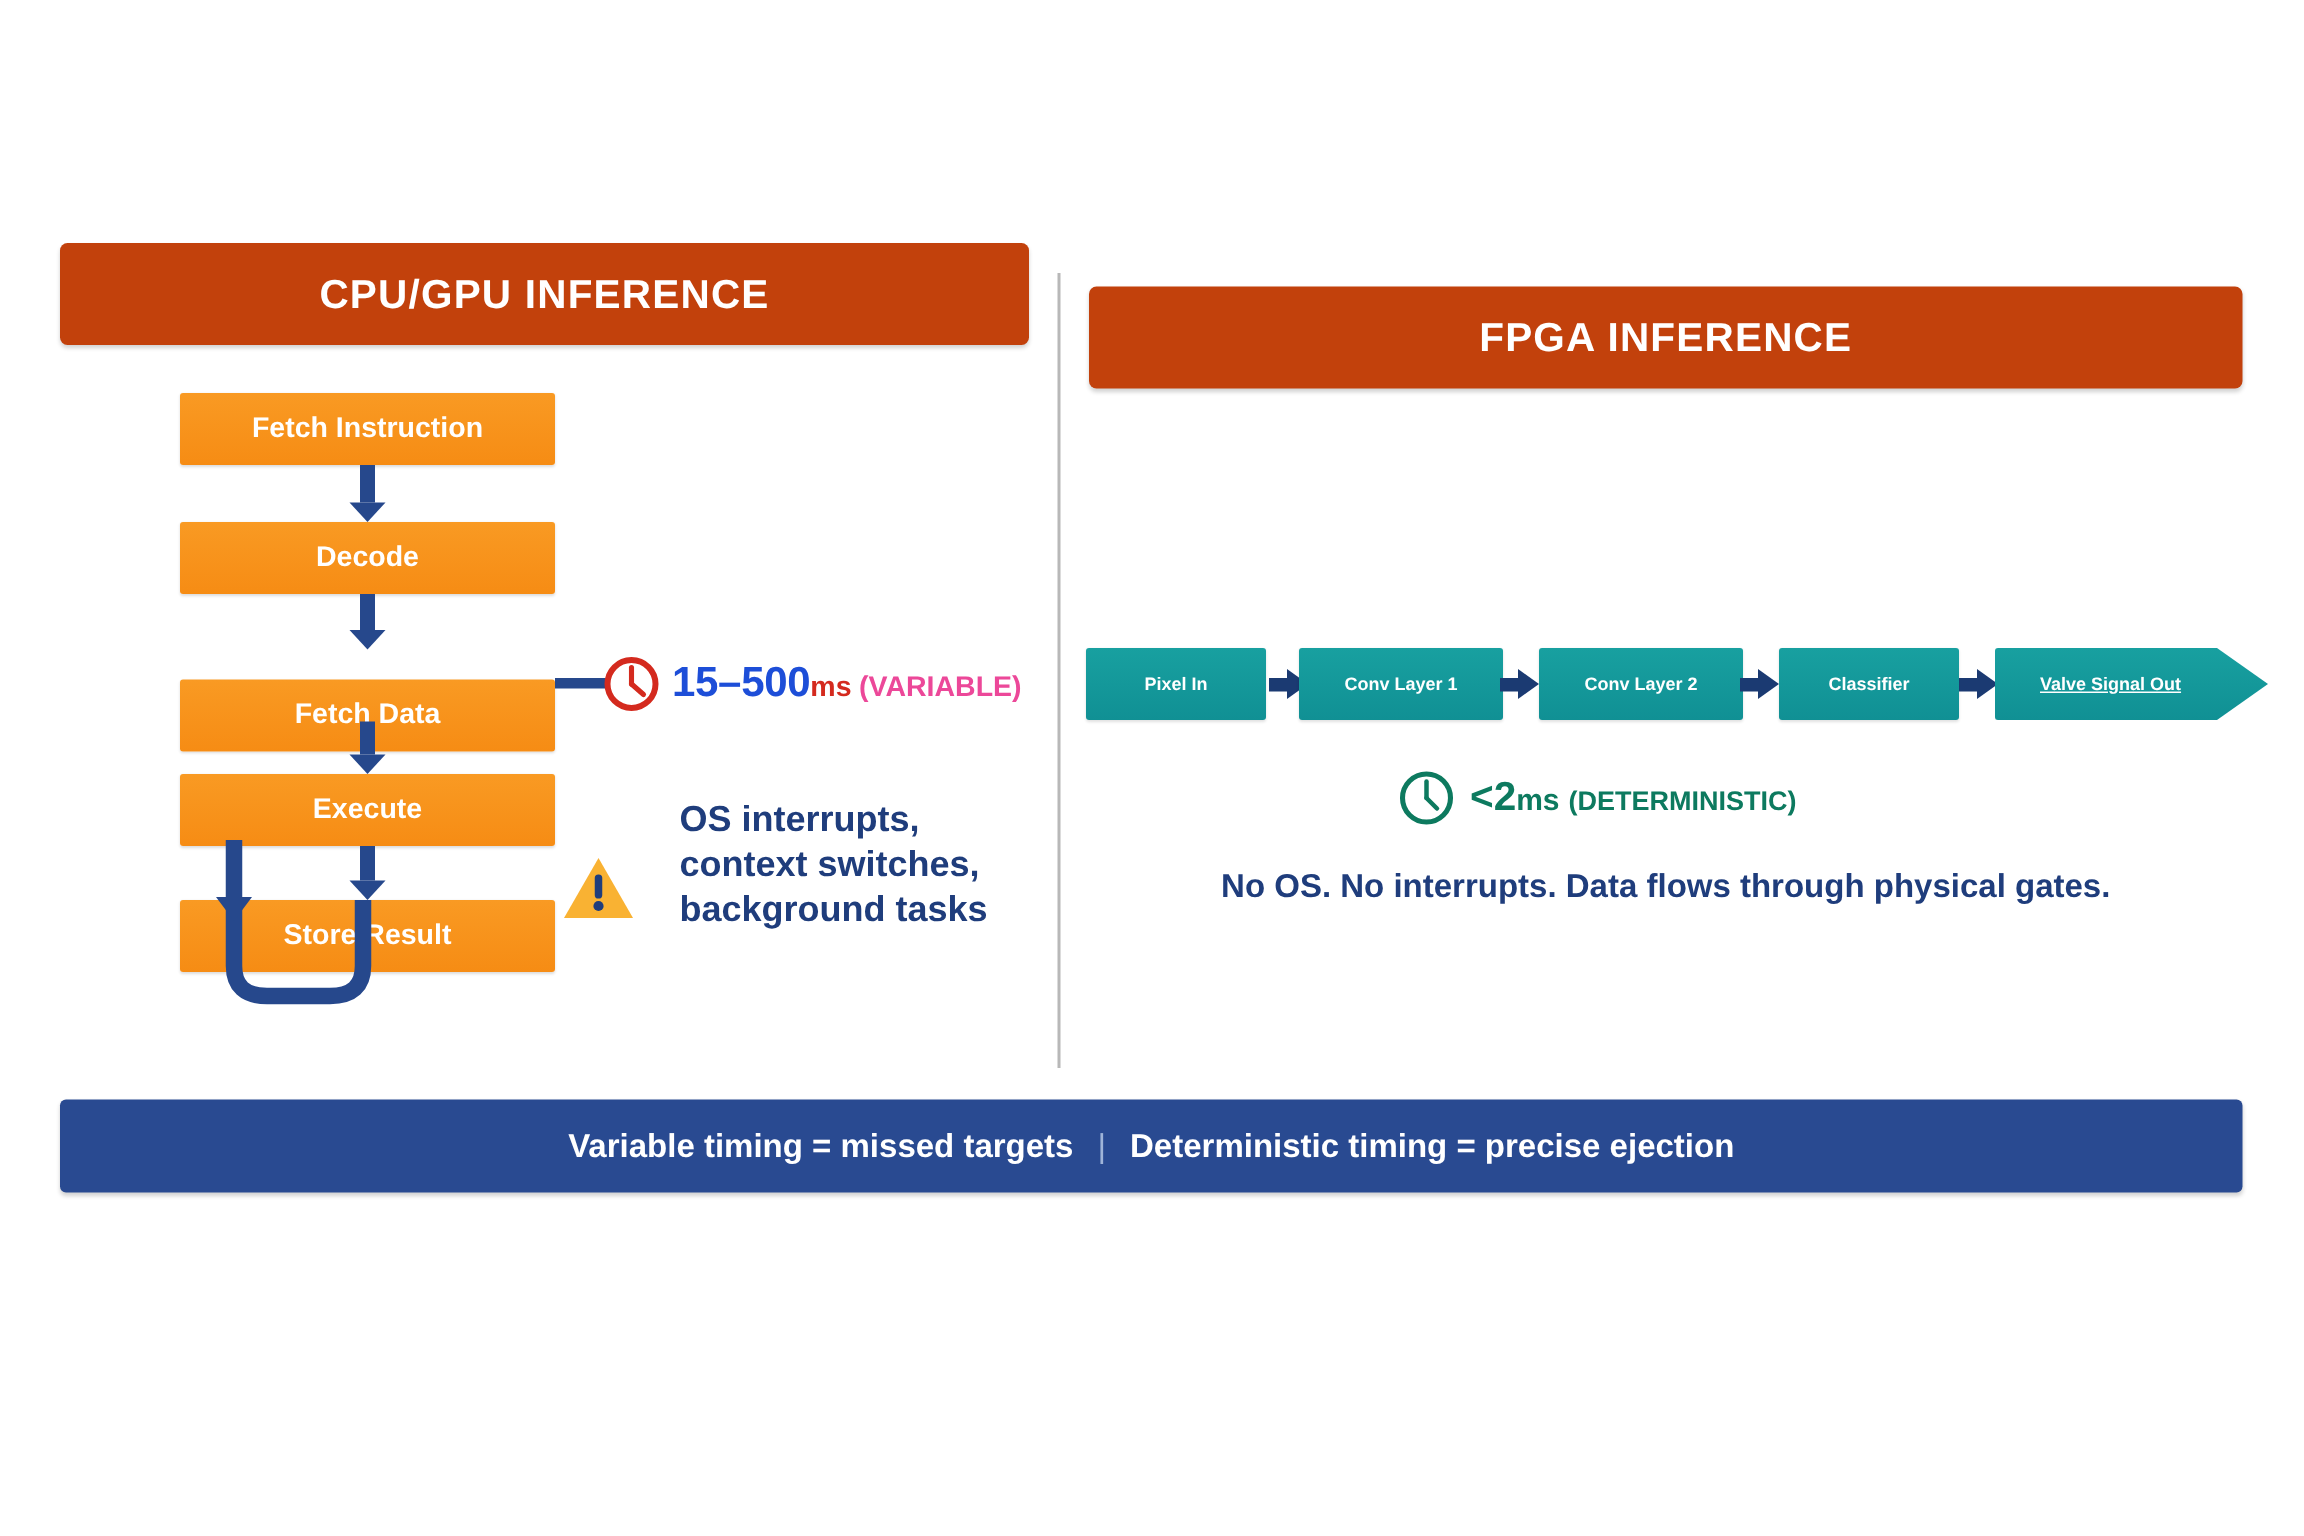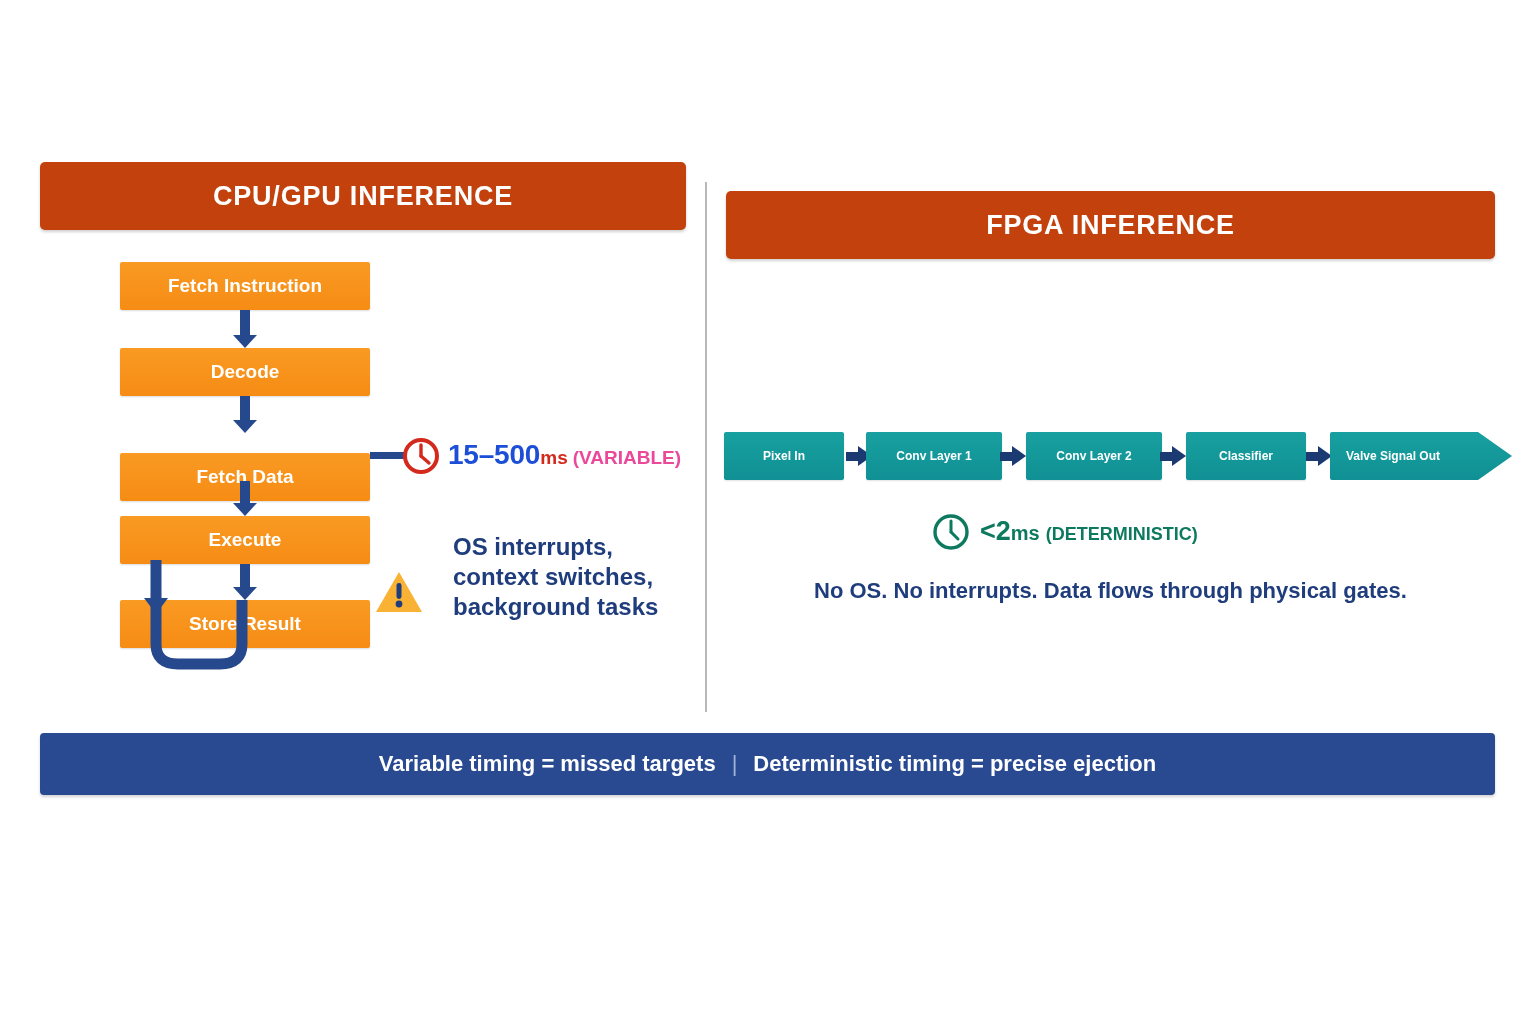--- a/index.html
+++ b/index.html
@@ -104,21 +104,21 @@
   }
   #pb0 { left: 724px;  width: 120px; }
   #pb1 { left: 866px;  width: 136px; }
   #pb2 { left: 1026px; width: 136px; }
   #pb3 { left: 1186px; width: 120px; }
   #pb4 {
     left: 1330px; width: 182px;
     border-radius: 2px;
     -webkit-clip-path: polygon(0 0, 148px 0, 100% 50%, 148px 100%, 0 100%);
     clip-path: polygon(0 0, 148px 0, 100% 50%, 148px 100%, 0 100%);
-    justify-content: flex-start; padding-left: 16px;
+    justify-content: flex-start; padding-left: 30px; text-decoration: underline;
   }
   .h-arrow { position: absolute; top: 444px; width: 26px; height: 24px; }
   #ha0 { left: 846px; }
   #ha1 { left: 1000px; }
   #ha2 { left: 1160px; }
   #ha3 { left: 1306px; }
 
   
   #clock-green { position: absolute; left: 930px; top: 511px; width: 42px; height: 42px; }
   #fpga-timing {

